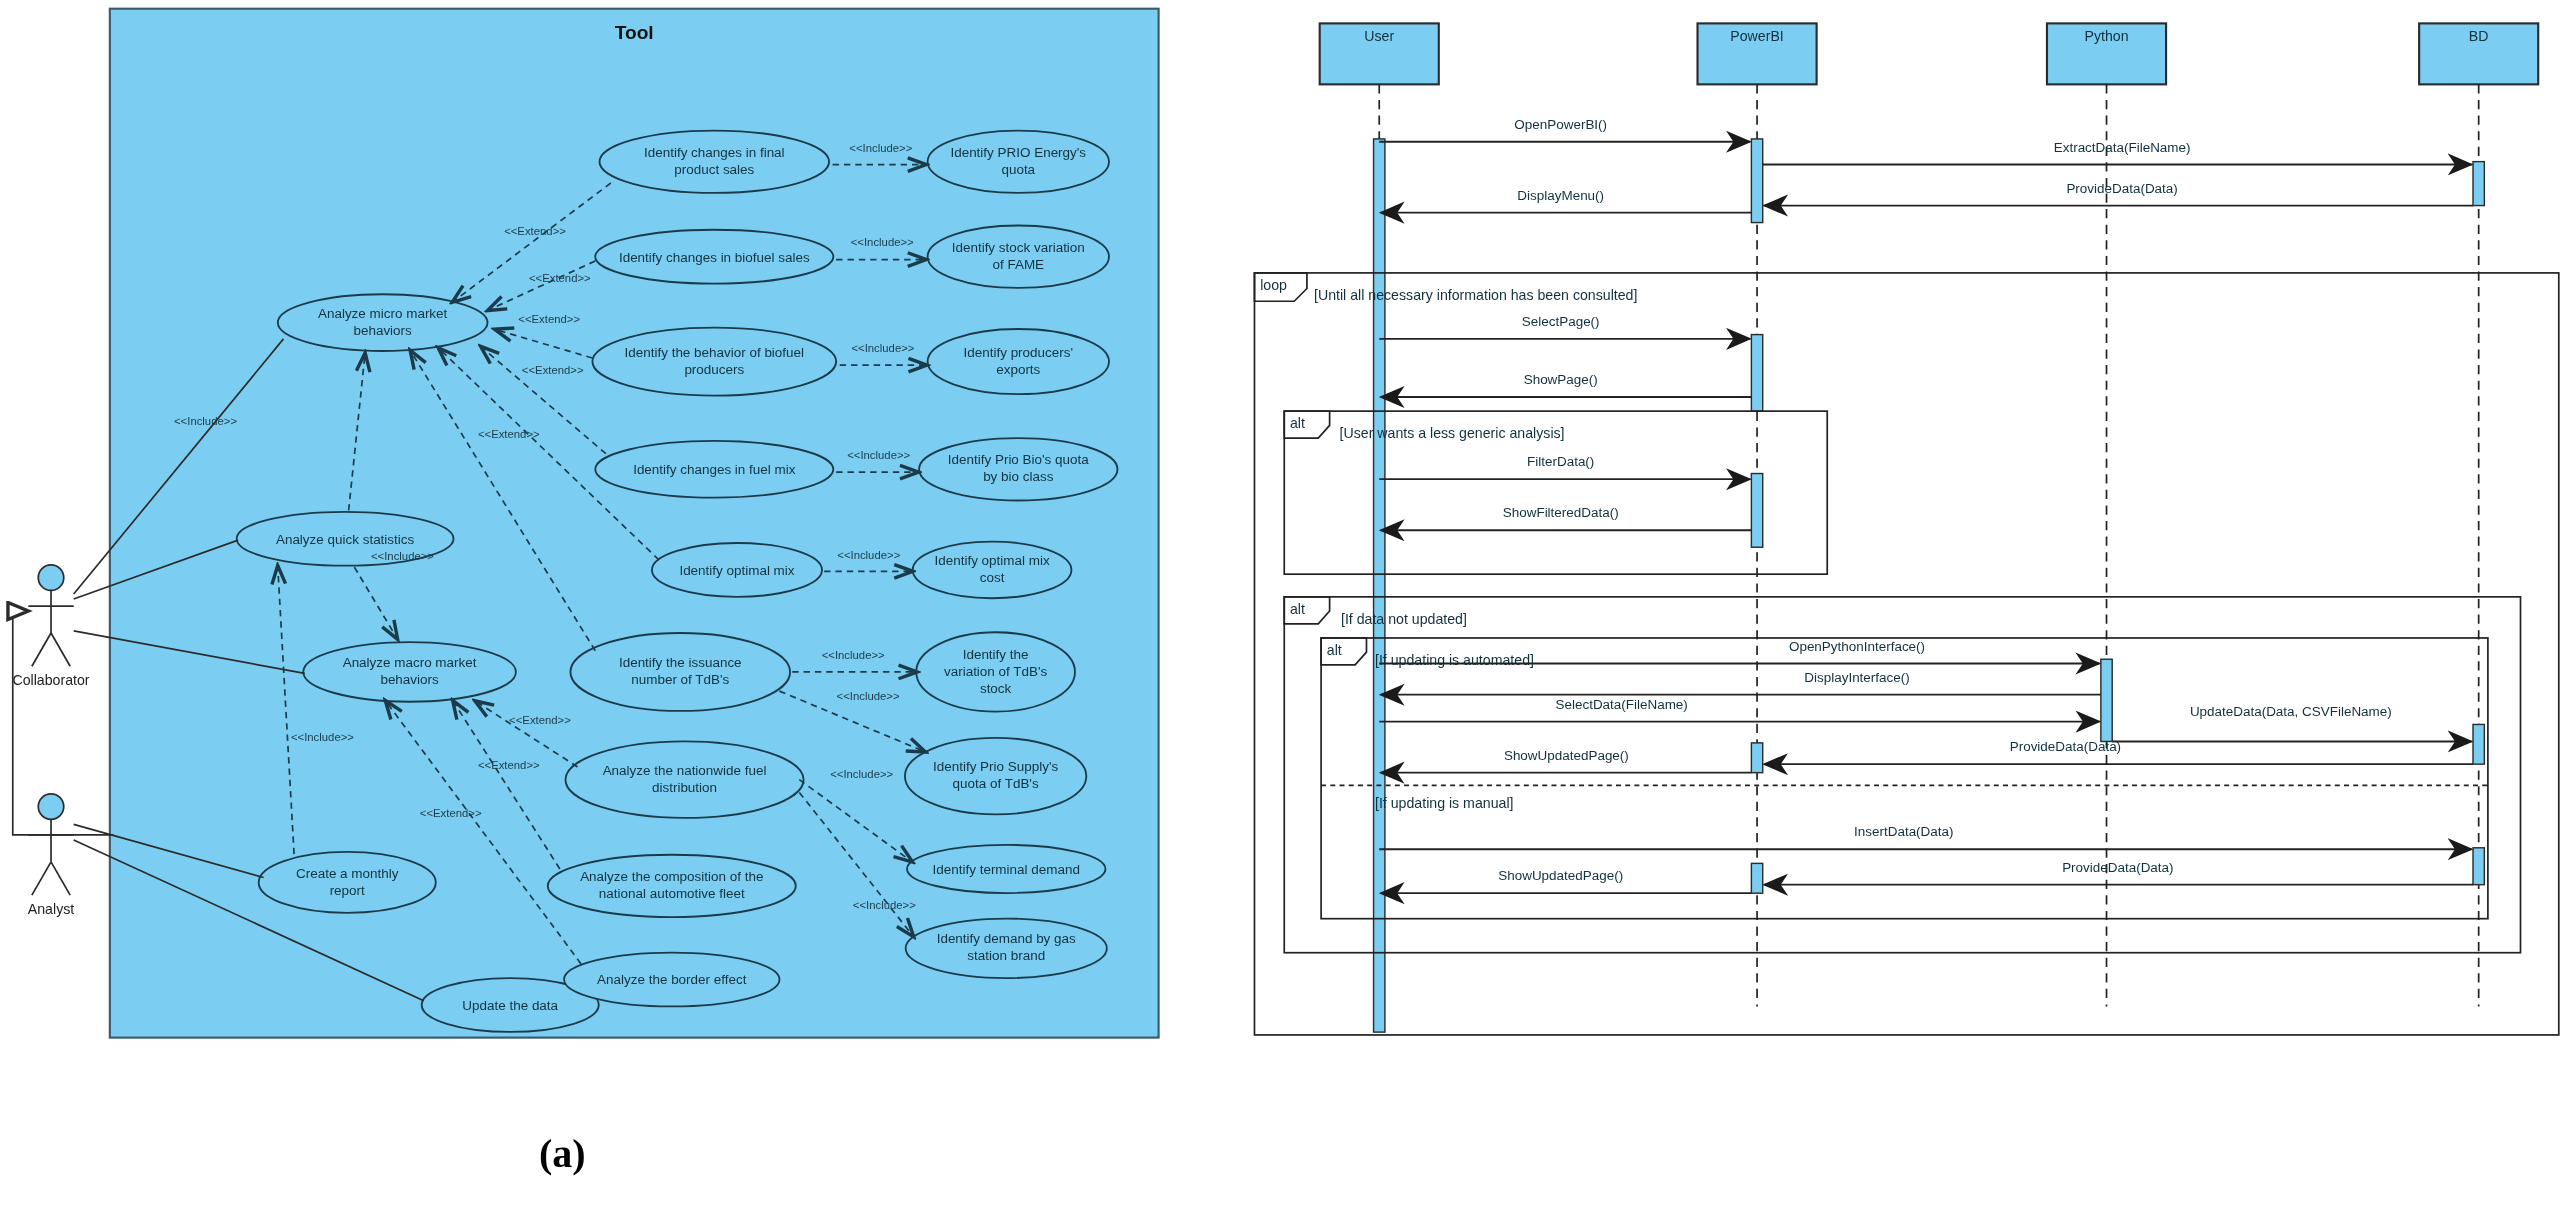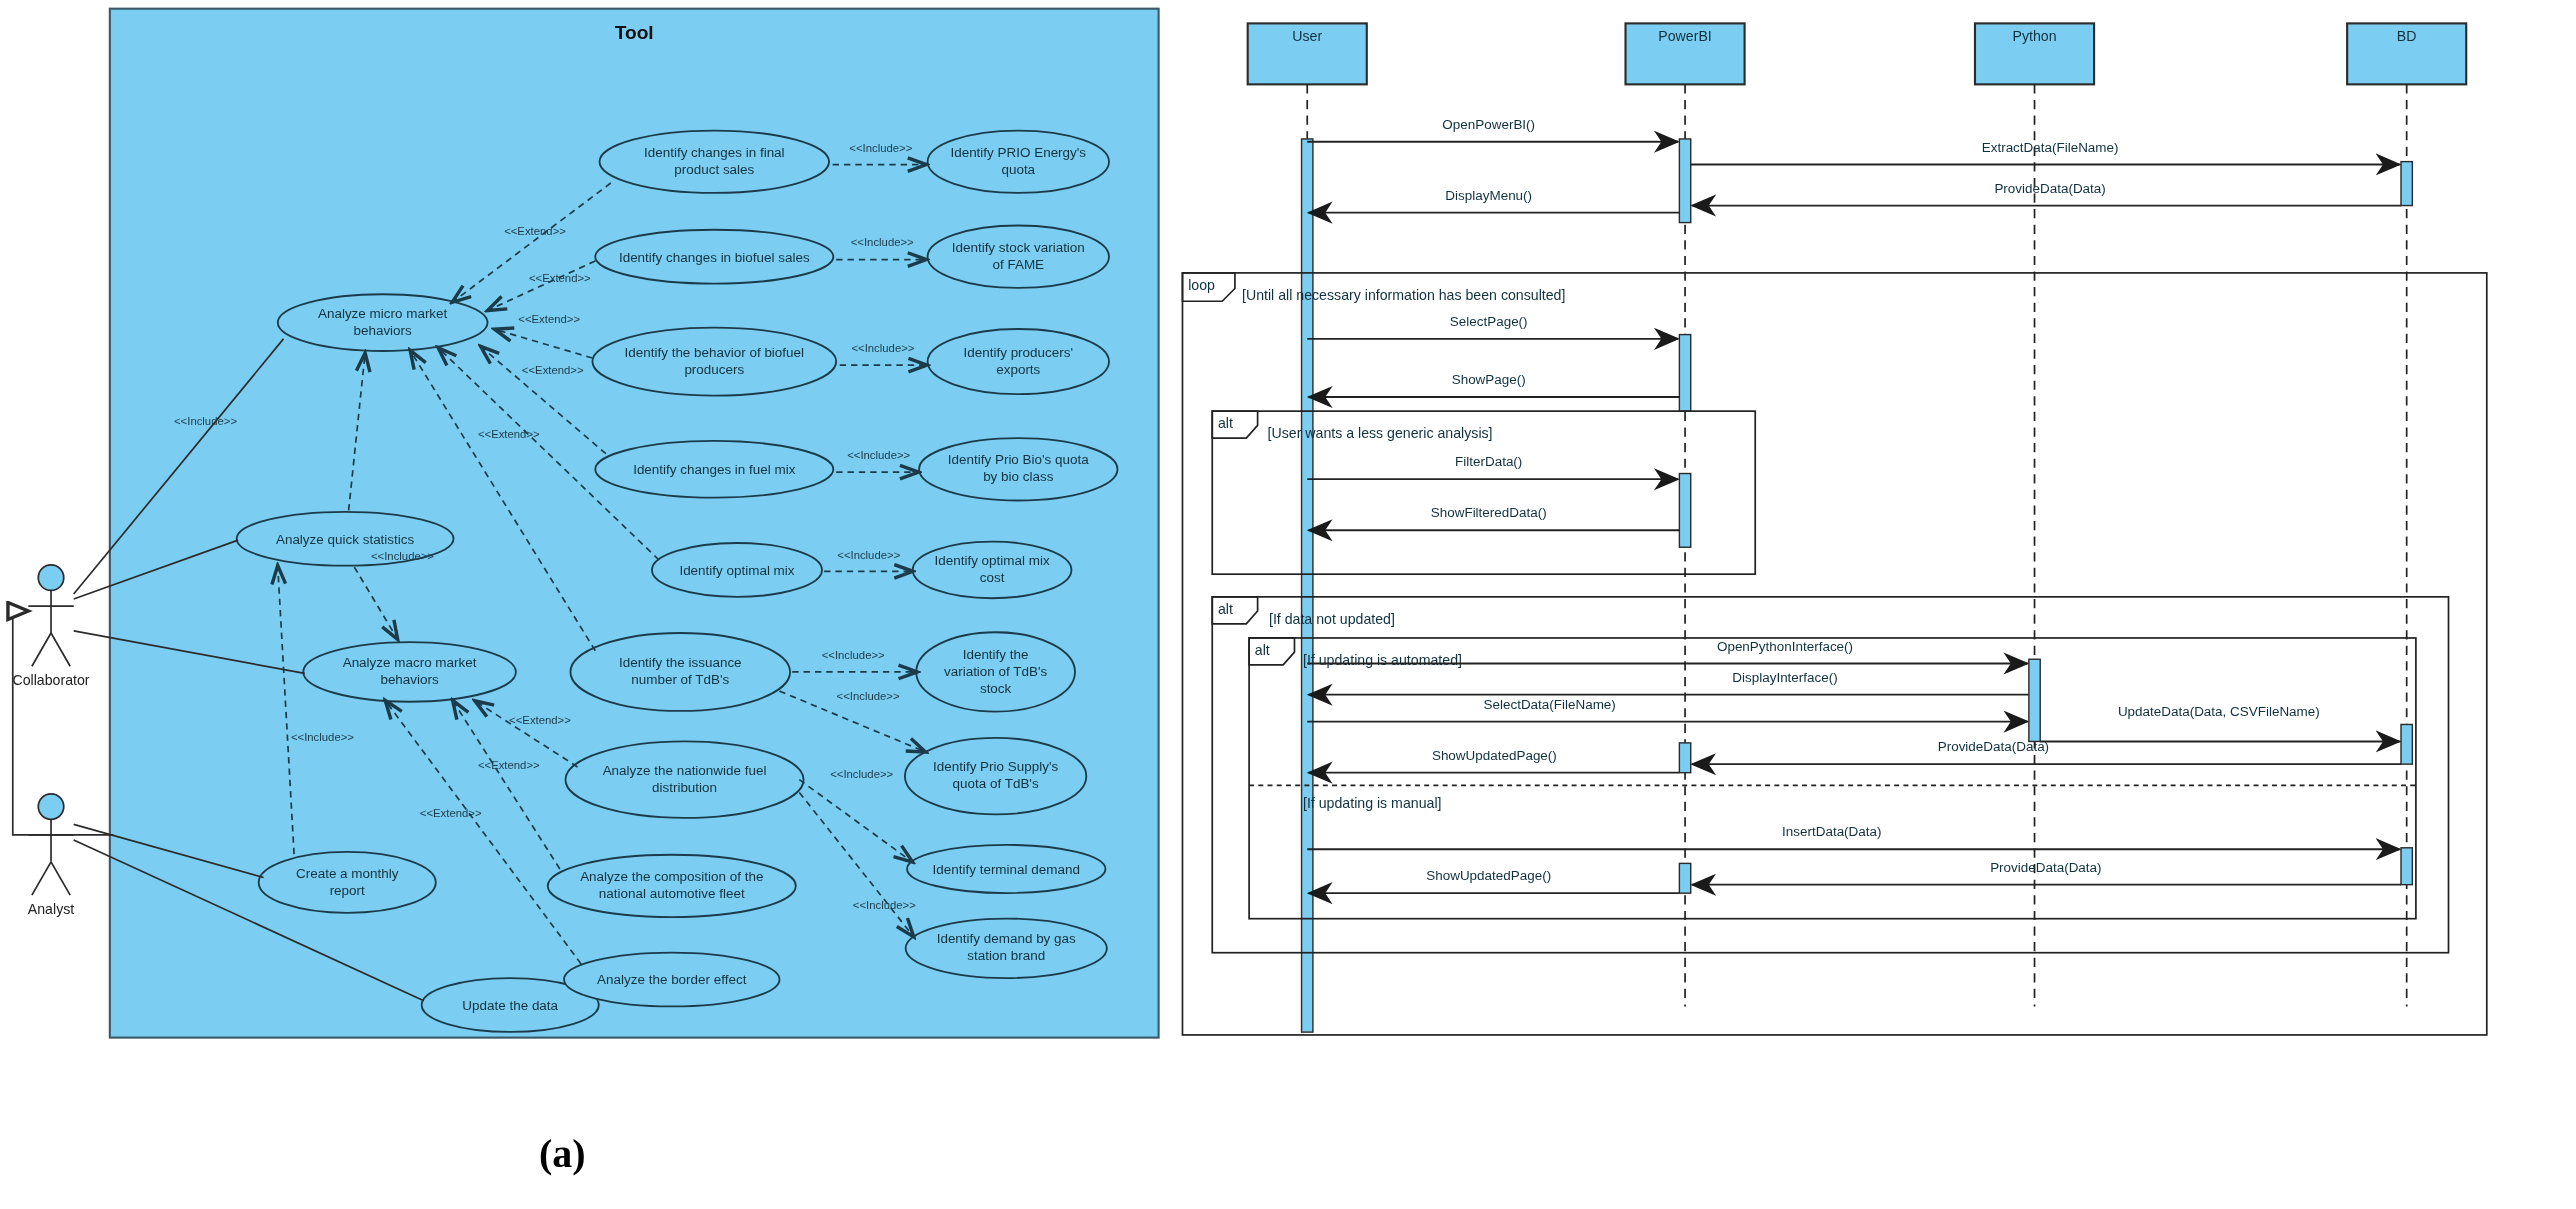--- a/index.html
+++ b/index.html
@@ -1,20 +1,20 @@
 <!DOCTYPE html>
 <html style="font-size:11.3px"><head>
 <meta charset="utf-8">
 <title>UML Diagrams</title>
 <style>
   html,body{margin:0;padding:0;background:#ffffff;}
   body{width:2576px;height:1209px;font-family:"Liberation Sans",sans-serif;position:relative;overflow:hidden;}
   .fig{position:absolute;top:0;}
   #fig-a{left:0;width:1233px;height:1209px;}
-  #fig-b{left:1161px;width:1343px;height:1209px;}
+  #fig-b{left:1233px;width:1343px;height:1209px;}
   svg{display:block;}
   .cap{position:absolute;font-family:"Liberation Serif",serif;font-weight:bold;font-size:40px;color:#000;}
   #cap-a{left:539px;top:1130px;}
   text{font-family:"Liberation Sans",sans-serif;fill:#12323f;}
   .uc-label{font-size:19px;text-anchor:middle;}
   .stereo{font-size:16px;text-anchor:middle;fill:#1d3b49;}
   .actor-label{font-size:20px;text-anchor:middle;fill:#222;}
   .tool-title{font-size:27px;font-weight:bold;text-anchor:middle;fill:#111;}
   .ll-label{font-size:20px;text-anchor:middle;fill:#11313f;}
   .msg-label{font-size:19px;text-anchor:middle;fill:#11313f;}

